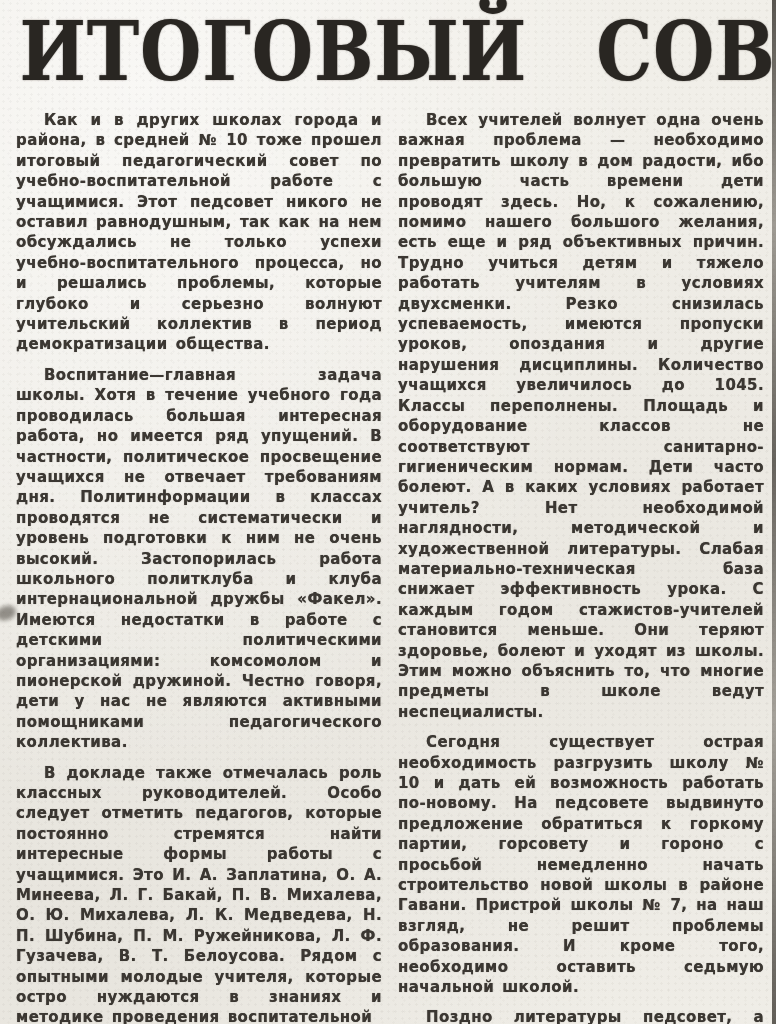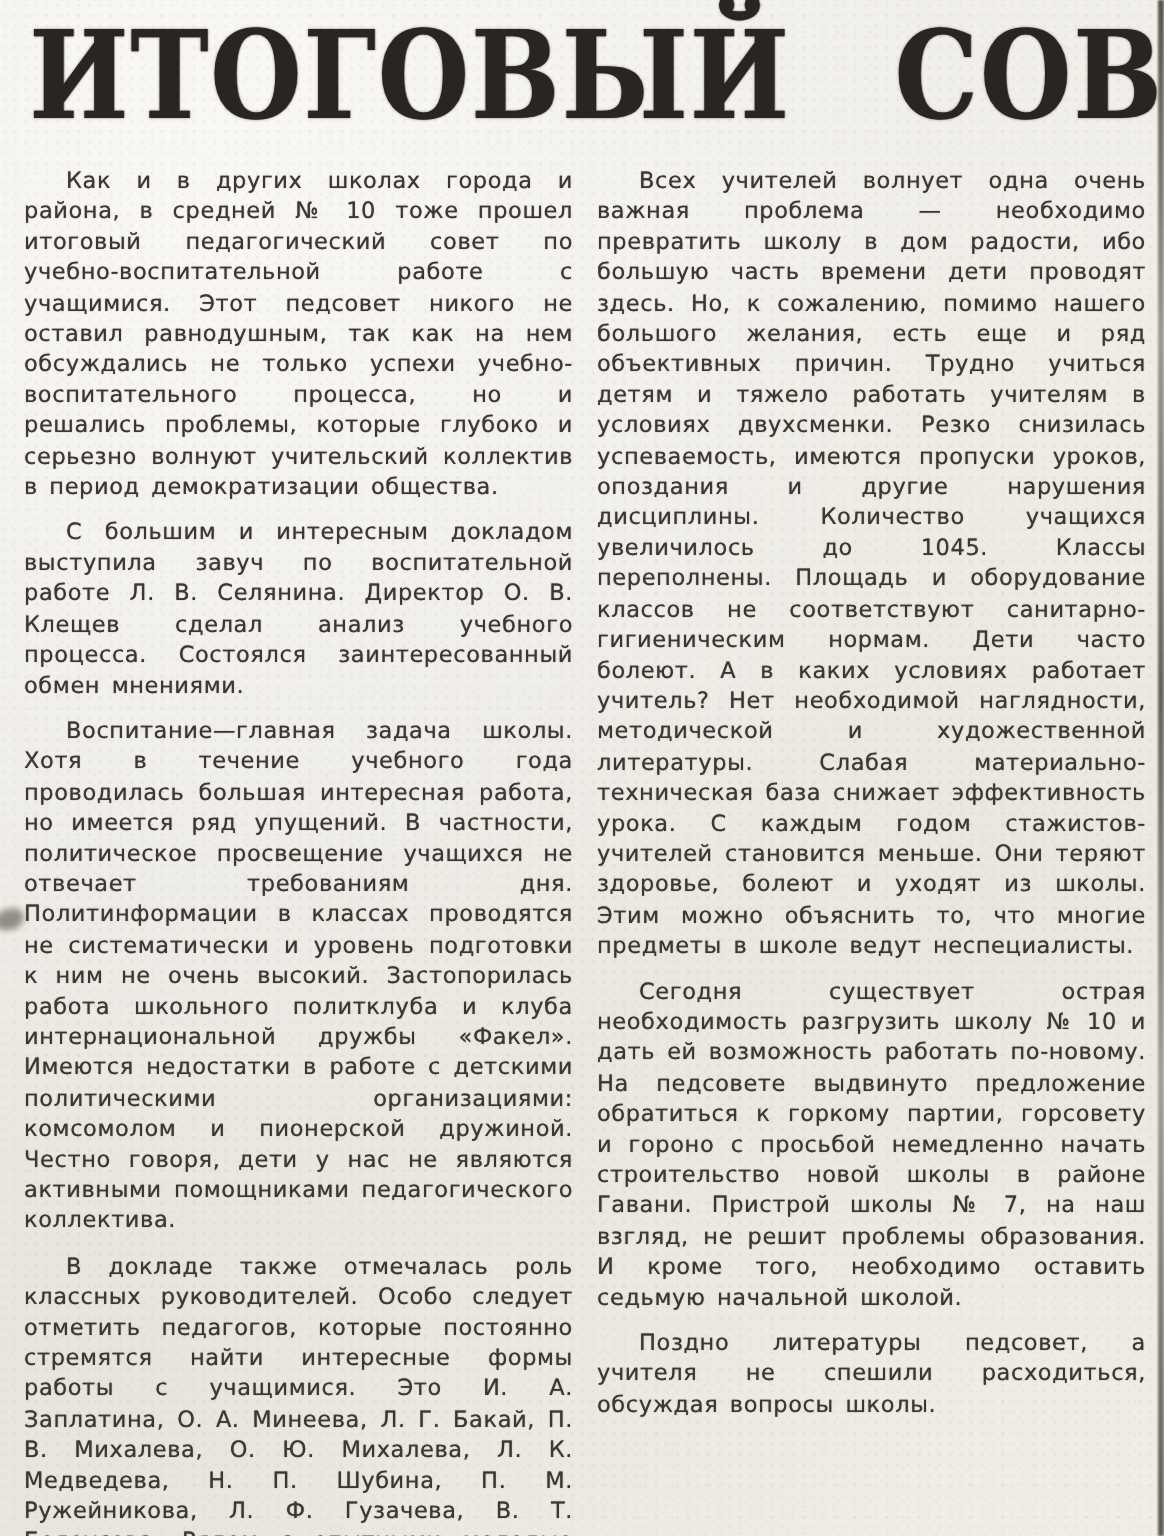--- a/index.html
+++ b/index.html
@@ -57,35 +57,34 @@
   }
   .col {
     flex: 1; min-width: 0;
     font-size: 15px; line-height: 20.4px;
     letter-spacing: 0.4px; word-spacing: 2.5px;
     text-align: justify;
     color: #3b3732;
     filter: blur(0.2px);
     text-shadow: 0 0 0.7px rgba(59,55,50,0.8);
   }
-  .col p { margin: 0 0 10px; text-indent: 28px; }
+  .col p { margin: 0 0 10px; text-indent: 28px; font-weight: bold; }
   .col p.no-indent { text-indent: 0; }
 </style>
 </head>
 <body>
 
 <div class="page">
 
   <h1 class="headline">ИТОГОВЫЙ СОВЕТ</h1>
 
   <div class="columns">
 
     <div class="col">
       <p>Как и в других школах города и района, в средней № 10 тоже прошел итоговый педагогический совет по учебно-воспитательной работе с учащимися. Этот педсовет никого не оставил равнодушным, так как на нем обсуждались не только успехи учебно-воспитательного процесса, но и решались проблемы, которые глубоко и серьезно волнуют учительский коллектив в период демократизации общества.</p>
-      <p>С большим и интересным докладом выступила завуч по воспитательной работе Л. В. Селянина. Директор О. В. Клещев сделал анализ учебного процесса. Состоялся заинтересованный обмен мнениями.</p>
       <p>Воспитание—главная задача школы. Хотя в течение учебного года проводилась большая интересная работа, но имеется ряд упущений. В частности, политическое просвещение учащихся не отвечает требованиям дня. Политинформации в классах проводятся не систематически и уровень подготовки к ним не очень высокий. Застопорилась работа школьного политклуба и клуба интернациональной дружбы «Факел». Имеются недостатки в работе с детскими политическими организациями: комсомолом и пионерской дружиной. Честно говоря, дети у нас не являются активными помощниками педагогического коллектива.</p>
       <p>В докладе также отмечалась роль классных руководителей. Особо следует отметить педагогов, которые постоянно стремятся найти интересные формы работы с учащимися. Это И. А. Заплатина, О. А. Минеева, Л. Г. Бакай, П. В. Михалева, О. Ю. Михалева, Л. К. Медведева, Н. П. Шубина, П. М. Ружейникова, Л. Ф. Гузачева, В. Т. Белоусова. Рядом с опытными молодые учителя, которые остро нуждаются в знаниях и методике проведения воспитательной</p>
     </div>
 
     <div class="col">
       <p>Всех учителей волнует одна очень важная проблема — необходимо превратить школу в дом радости, ибо большую часть времени дети проводят здесь. Но, к сожалению, помимо нашего большого желания, есть еще и ряд объективных причин. Трудно учиться детям и тяжело работать учителям в условиях двухсменки. Резко снизилась успеваемость, имеются пропуски уроков, опоздания и другие нарушения дисциплины. Количество учащихся увеличилось до 1045. Классы переполнены. Площадь и оборудование классов не соответствуют санитарно-гигиеническим нормам. Дети часто болеют. А в каких условиях работает учитель? Нет необходимой наглядности, методической и художественной литературы. Слабая материально-техническая база снижает эффективность урока. С каждым годом стажистов-учителей становится меньше. Они теряют здоровье, болеют и уходят из школы. Этим можно объяснить то, что многие предметы в школе ведут неспециалисты.</p>
       <p>Сегодня существует острая необходимость разгрузить школу № 10 и дать ей возможность работать по-новому. На педсовете выдвинуто предложение обратиться к горкому партии, горсовету и гороно с просьбой немедленно начать строительство новой школы в районе Гавани. Пристрой школы № 7, на наш взгляд, не решит проблемы образования. И кроме того, необходимо оставить седьмую начальной школой.</p>
       <p>Поздно литературы педсовет, а учителя не спешили расходиться, обсуждая вопросы школы.</p>
 
     </div>

